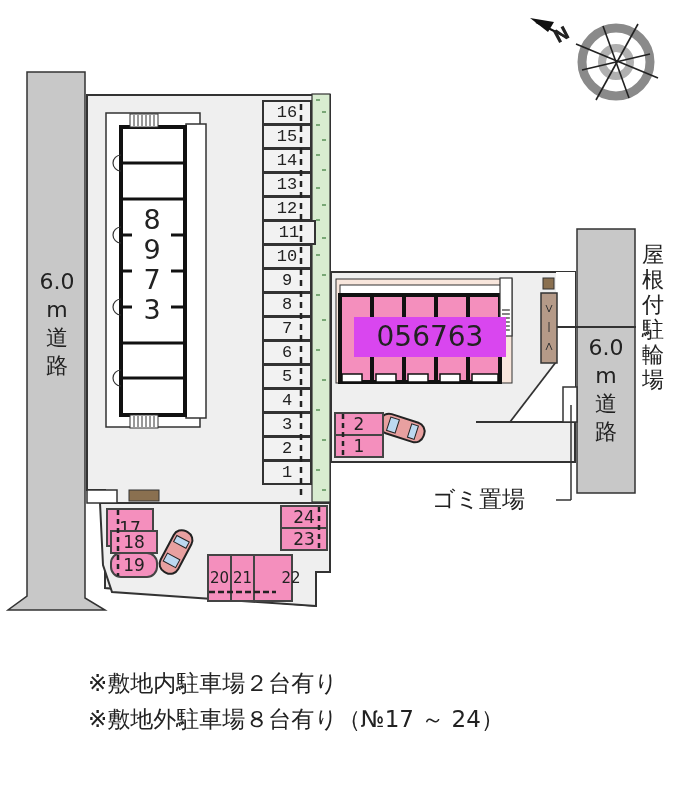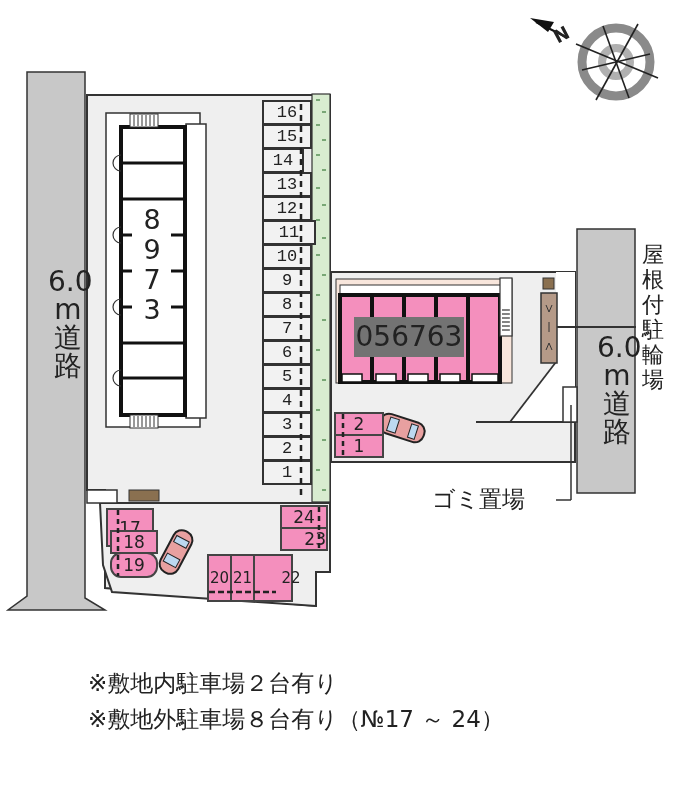--- a/index.html
+++ b/index.html
@@ -1,19 +1,19 @@
 <!DOCTYPE html>
 <html><head>
 <meta charset="utf-8">
 <style>
   html, body { margin:0; padding:0; background:#ffffff; }
   body { width:673px; height:791px; position:relative; overflow:hidden; font-family:"DejaVu Sans", sans-serif; }
   svg { position:absolute; left:0; top:0; }
   .lbl { position:absolute; color:#222; font-family:"DejaVu Sans", sans-serif; line-height:1; }
-  .road-text { position:absolute; font-size:28px; color:#222; text-align:center; line-height:28px; width:40px;margin-left:11px; }
+  .road-text { position:absolute; font-size:22px; color:#222; text-align:center; line-height:28px; width:40px; }
   .vtext { position:absolute; font-size:22px; color:#222; width:26px; line-height:25px; text-align:center; }
   .slot { position:absolute; box-sizing:border-box; border:2px solid #333; display:flex; align-items:center; justify-content:center; font-size:17px; color:#222; }
   .slot.grey { background:#f2f2f2;font-family:Liberation Mono, monospace; }
   .slot.pink { background:#f48fbd; border-color:#444; }
   .bldg-num { position:absolute; font-size:27px; color:#222; text-align:center; width:40px; line-height:30px; }
   .note { position:absolute; left:88px; font-size:23px; color:#222; white-space:nowrap; }
 </style>
 </head>
 <body>
 
@@ -200,30 +200,30 @@
 
 <div class="lbl" style="left:432px;top:488px;font-size:23px;">ゴミ置場</div>
 
 <div class="bldg-num" style="left:132px;top:205px;">
   <div>8</div>
   <div>9</div>
   <div>7</div>
   <div>3</div>
 </div>
 
-<div style="position:absolute;left:354px;top:317px;width:110px;height:40px;background:#737373;font-size:28px;color:#222;text-align:center;line-height:40px;">056763</div>
+<div style="position:absolute;left:354px;top:317px;width:152px;height:40px;background:#d946ef;font-size:28px;color:#222;text-align:center;line-height:40px;">056763</div>
 
 <div style="position:absolute;left:262px;top:101px;width:50px;">
   <div class="slot grey" style="position:relative;width:50px;height:25px;margin-top:-1px;">
       <span>16</span>
     </div>
   <div class="slot grey" style="position:relative;width:50px;height:25px;margin-top:-1px;">
       <span>15</span>
     </div>
-  <div class="slot grey" style="position:relative;width:42px;height:25px;margin-top:-1px;">
+  <div class="slot grey" style="position:relative;width:50px;height:25px;margin-top:-1px;">
       <span>14</span>
     </div>
   <div class="slot grey" style="position:relative;width:50px;height:25px;margin-top:-1px;">
       <span>13</span>
     </div>
   <div class="slot grey" style="position:relative;width:50px;height:25px;margin-top:-1px;">
       <span>12</span>
     </div>
   <div class="slot grey" style="position:relative;width:54px;height:25px;margin-top:-1px;">
       <span>11</span>
@@ -287,21 +287,21 @@
 <div class="slot pink" style="left:230px;top:554px;width:25px;height:48px;font-size:15px;">
     <span>21</span>
   </div>
 <div class="slot pink" style="left:253px;top:554px;width:25px;height:48px;font-size:15px;padding-left:36px;">
     <span>22</span>
   </div>
 
 <div class="slot pink" style="left:280px;top:505px;width:48px;height:24px;">
     <span>24</span>
   </div>
-<div class="slot pink" style="left:280px;top:527px;width:48px;height:24px;justify-content:flex-end;">
+<div class="slot pink" style="left:280px;top:527px;width:48px;height:24px;">
     <span>23</span>
   </div>
 
 <svg style="position:absolute;left:0;top:0;pointer-events:none;" width="673" height="791">
   <line x1="343" y1="414" x2="343" y2="456" stroke="#222" stroke-width="2.5" stroke-dasharray="5,4"></line>
   <line x1="118" y1="510" x2="118" y2="576" stroke="#222" stroke-width="2.5" stroke-dasharray="5,4"></line>
   <line x1="319" y1="507" x2="319" y2="549" stroke="#222" stroke-width="2.5" stroke-dasharray="5,4"></line>
   <line x1="209" y1="592" x2="276" y2="592" stroke="#222" stroke-width="2.5" stroke-dasharray="6,3"></line>
 </svg>
 

